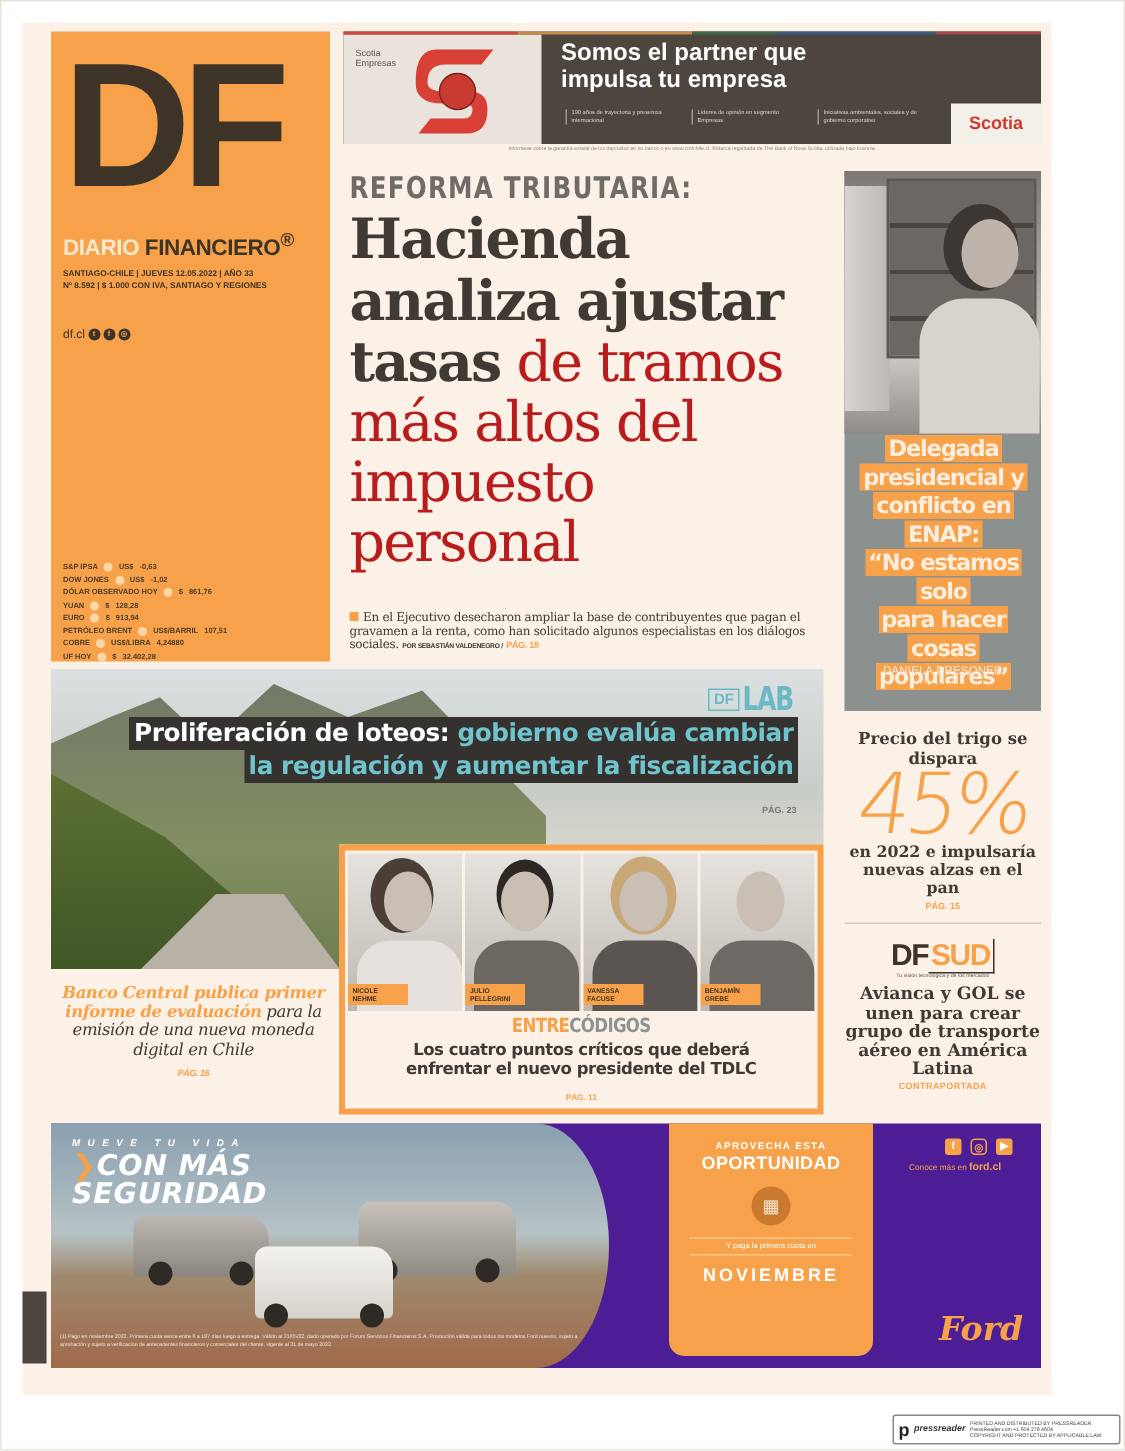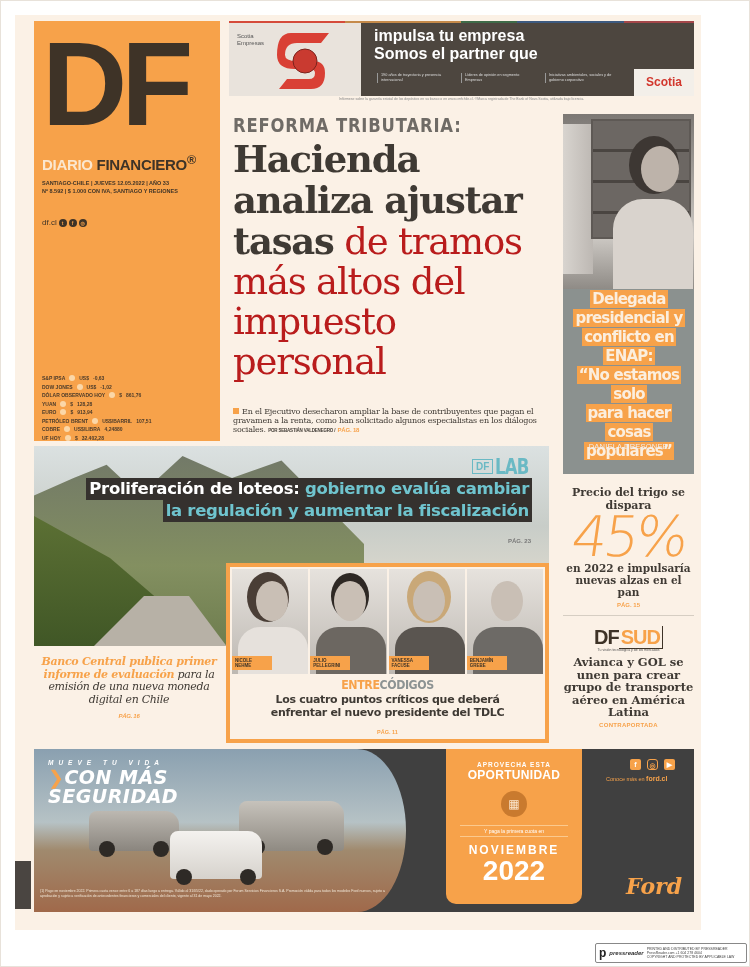--- a/index.html
+++ b/index.html
@@ -104,21 +104,21 @@
   .ec-head { position: absolute; left: 0; top: 126px; width: 100%; text-align: center; font-family: "DejaVu Sans", sans-serif; font-weight: 700; font-size: 11px; line-height: 13px; color: #3f3a34; letter-spacing: -0.3px; }
   .ec-pag { position: absolute; left: 0; top: 162px; width: 100%; text-align: center; font-size: 5.5px; color: #f7a24a; font-weight: 700; }
 
   
   .banco { position: absolute; left: 38px; top: 655px; width: 180px; text-align: center; font-family: "DejaVu Serif", serif; font-size: 11px; line-height: 12.5px; letter-spacing: -0.3px; font-style: italic; }
   .banco .o { color: #f7a24a; font-weight: 700; }
   .banco .d { color: #3f3a34; }
   .banco .p { font-size: 6px; font-weight: 700; color: #f7a24a; margin-top: 4px; font-family: "Liberation Sans", sans-serif; }
 
   
-  .ford { position: absolute; left: 33px; top: 748px; width: 660px; height: 163px; background: #404040; }
+  .ford { position: absolute; left: 33px; top: 748px; width: 660px; height: 163px; background: #4c1d95; }
   .ford-photo { position: absolute; left: 0; top: 0; width: 372px; height: 163px; background: linear-gradient(180deg,#8aa0b0 0%,#b6c2c5 45%,#a08a6e 62%,#a0694a 100%); overflow: hidden; border-radius: 0 60px 60px 0 / 0 100px 100px 0; }
   .car { position: absolute; border-radius: 8px 14px 4px 4px; }
   .car1 { left: 55px; top: 62px; width: 90px; height: 40px; background: linear-gradient(180deg,#bcb8b1,#8a857e); }
   .car2 { left: 136px; top: 82px; width: 92px; height: 48px; background: linear-gradient(180deg,#f4f2ef,#d6d2cc); }
   .car3 { left: 205px; top: 52px; width: 105px; height: 50px; background: linear-gradient(180deg,#c6c2bb,#8f8a82); }
   .wheel { position: absolute; width: 16px; height: 16px; border-radius: 50%; background: #2e2a26; }
   .mueve { position: absolute; left: 14px; top: 10px; color: #fff; font-size: 6.5px; letter-spacing: 5px; font-style: italic; font-weight: 700; }
   .con-mas { position: absolute; left: 14px; top: 19px; color: #fff; font-family: "DejaVu Sans", sans-serif; font-style: italic; font-weight: 700; font-size: 19px; line-height: 19px; letter-spacing: 0.5px; }
   .con-mas .chev { color: #f7a24a; }
   .ford-disc { position: absolute; left: 6px; top: 140px; width: 350px; font-size: 3.5px; line-height: 4.5px; color: #f1e6d6; }
@@ -219,22 +219,22 @@
     <div class="left">
       <div class="scotia-emp" style="white-space:pre-line">Scotia
 Empresas</div>
       <svg class="scotia-s" viewBox="0 0 55 64">
         <path d="M14 4 L52 4 L44 14 L20 14 Q8 14 8 26 Q8 32 20 32 L36 32 Q48 32 48 44 Q48 60 34 60 L2 60 L10 50 L32 50 Q38 50 38 44 Q38 40 32 40 L18 40 Q0 40 0 26 Q0 4 14 4 Z" fill="#d94035"></path>
         <circle cx="28" cy="32" r="12" fill="#c93a30" stroke="#7a231d" stroke-width="1"></circle>
       </svg>
     </div>
     <div class="strip"></div>
     <div class="ad-title">
+      <div>Somos el partner que</div>
       <div>impulsa tu empresa</div>
-      <div>Somos el partner que</div>
     </div>
     <div class="ad-bullets">
       <div class="ad-bullet">190 años de trayectoria y presencia internacional</div>
       <div class="ad-bullet">Líderes de opinión en segmento Empresas</div>
       <div class="ad-bullet">Iniciativas ambientales, sociales y de gobierno corporativo</div>
     </div>
     <div class="scotia-box">Scotia</div>
   </div>
   <div class="ad-disc">Infórmese sobre la garantía estatal de los depósitos en su banco o en www.cmfchile.cl. ®Marca registrada de The Bank of Nova Scotia, utilizada bajo licencia.</div>
 
@@ -356,21 +356,20 @@
         <div>SEGURIDAD</div>
       </div>
       <div class="ford-disc">(1) Pago en noviembre 2022. Primera cuota vence entre 6 a 187 días luego a entrega. Válido al 31/05/22, dado operado por Forum Servicios Financieros S.A. Promoción válida para todos los modelos Ford nuevos, sujeto a aprobación y sujeto a verificación de antecedentes financieros y comerciales del cliente, vigente al 31 de mayo 2022.</div>
     </div>
     <div class="oport">
       <div class="a">APROVECHA ESTA</div>
       <div class="o">OPORTUNIDAD</div>
       <div class="ico">▦</div>
       <div class="pg">Y paga la primera cuota en</div>
       <div class="n">NOVIEMBRE</div>
-      <div class="y">2022</div>
     </div>
     <div class="social">
       <span>f</span>
       <span class="ig">◎</span>
       <span>▶</span>
     </div>
     <div class="conoce"><span>Conoce más en</span> <b>ford.cl</b></div>
     <div class="ford-logo">Ford</div>
   </div>
 

